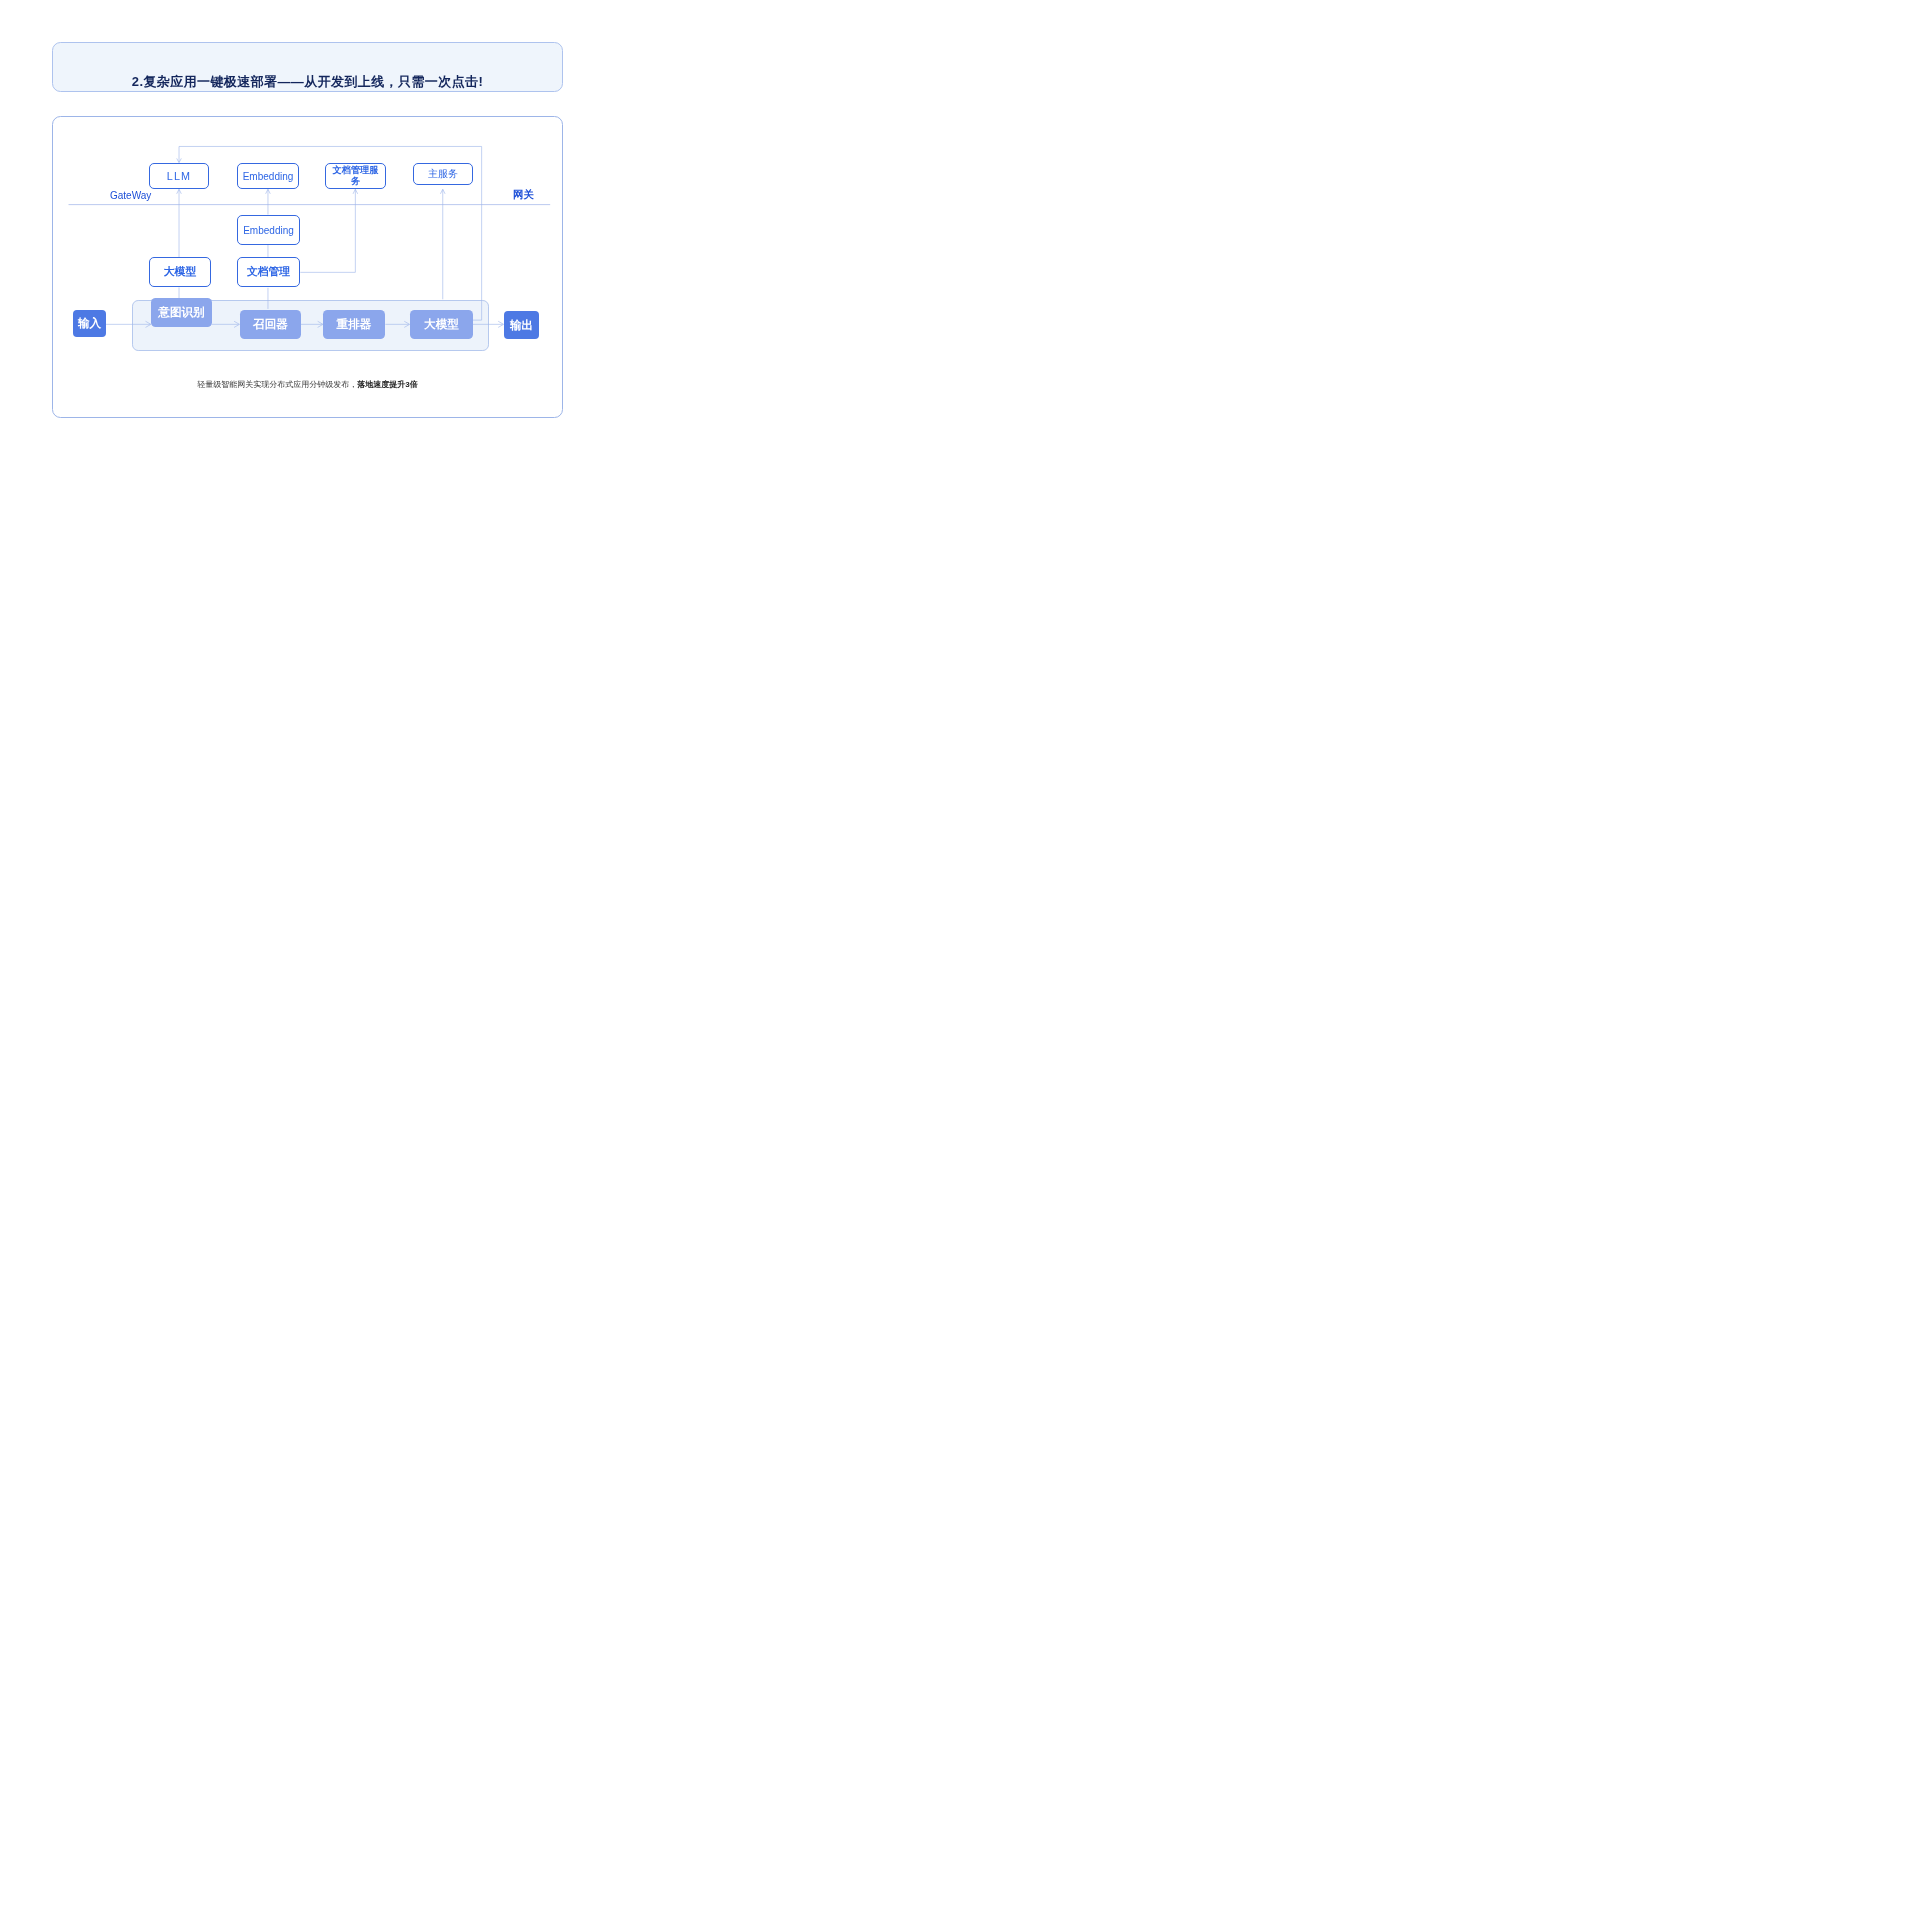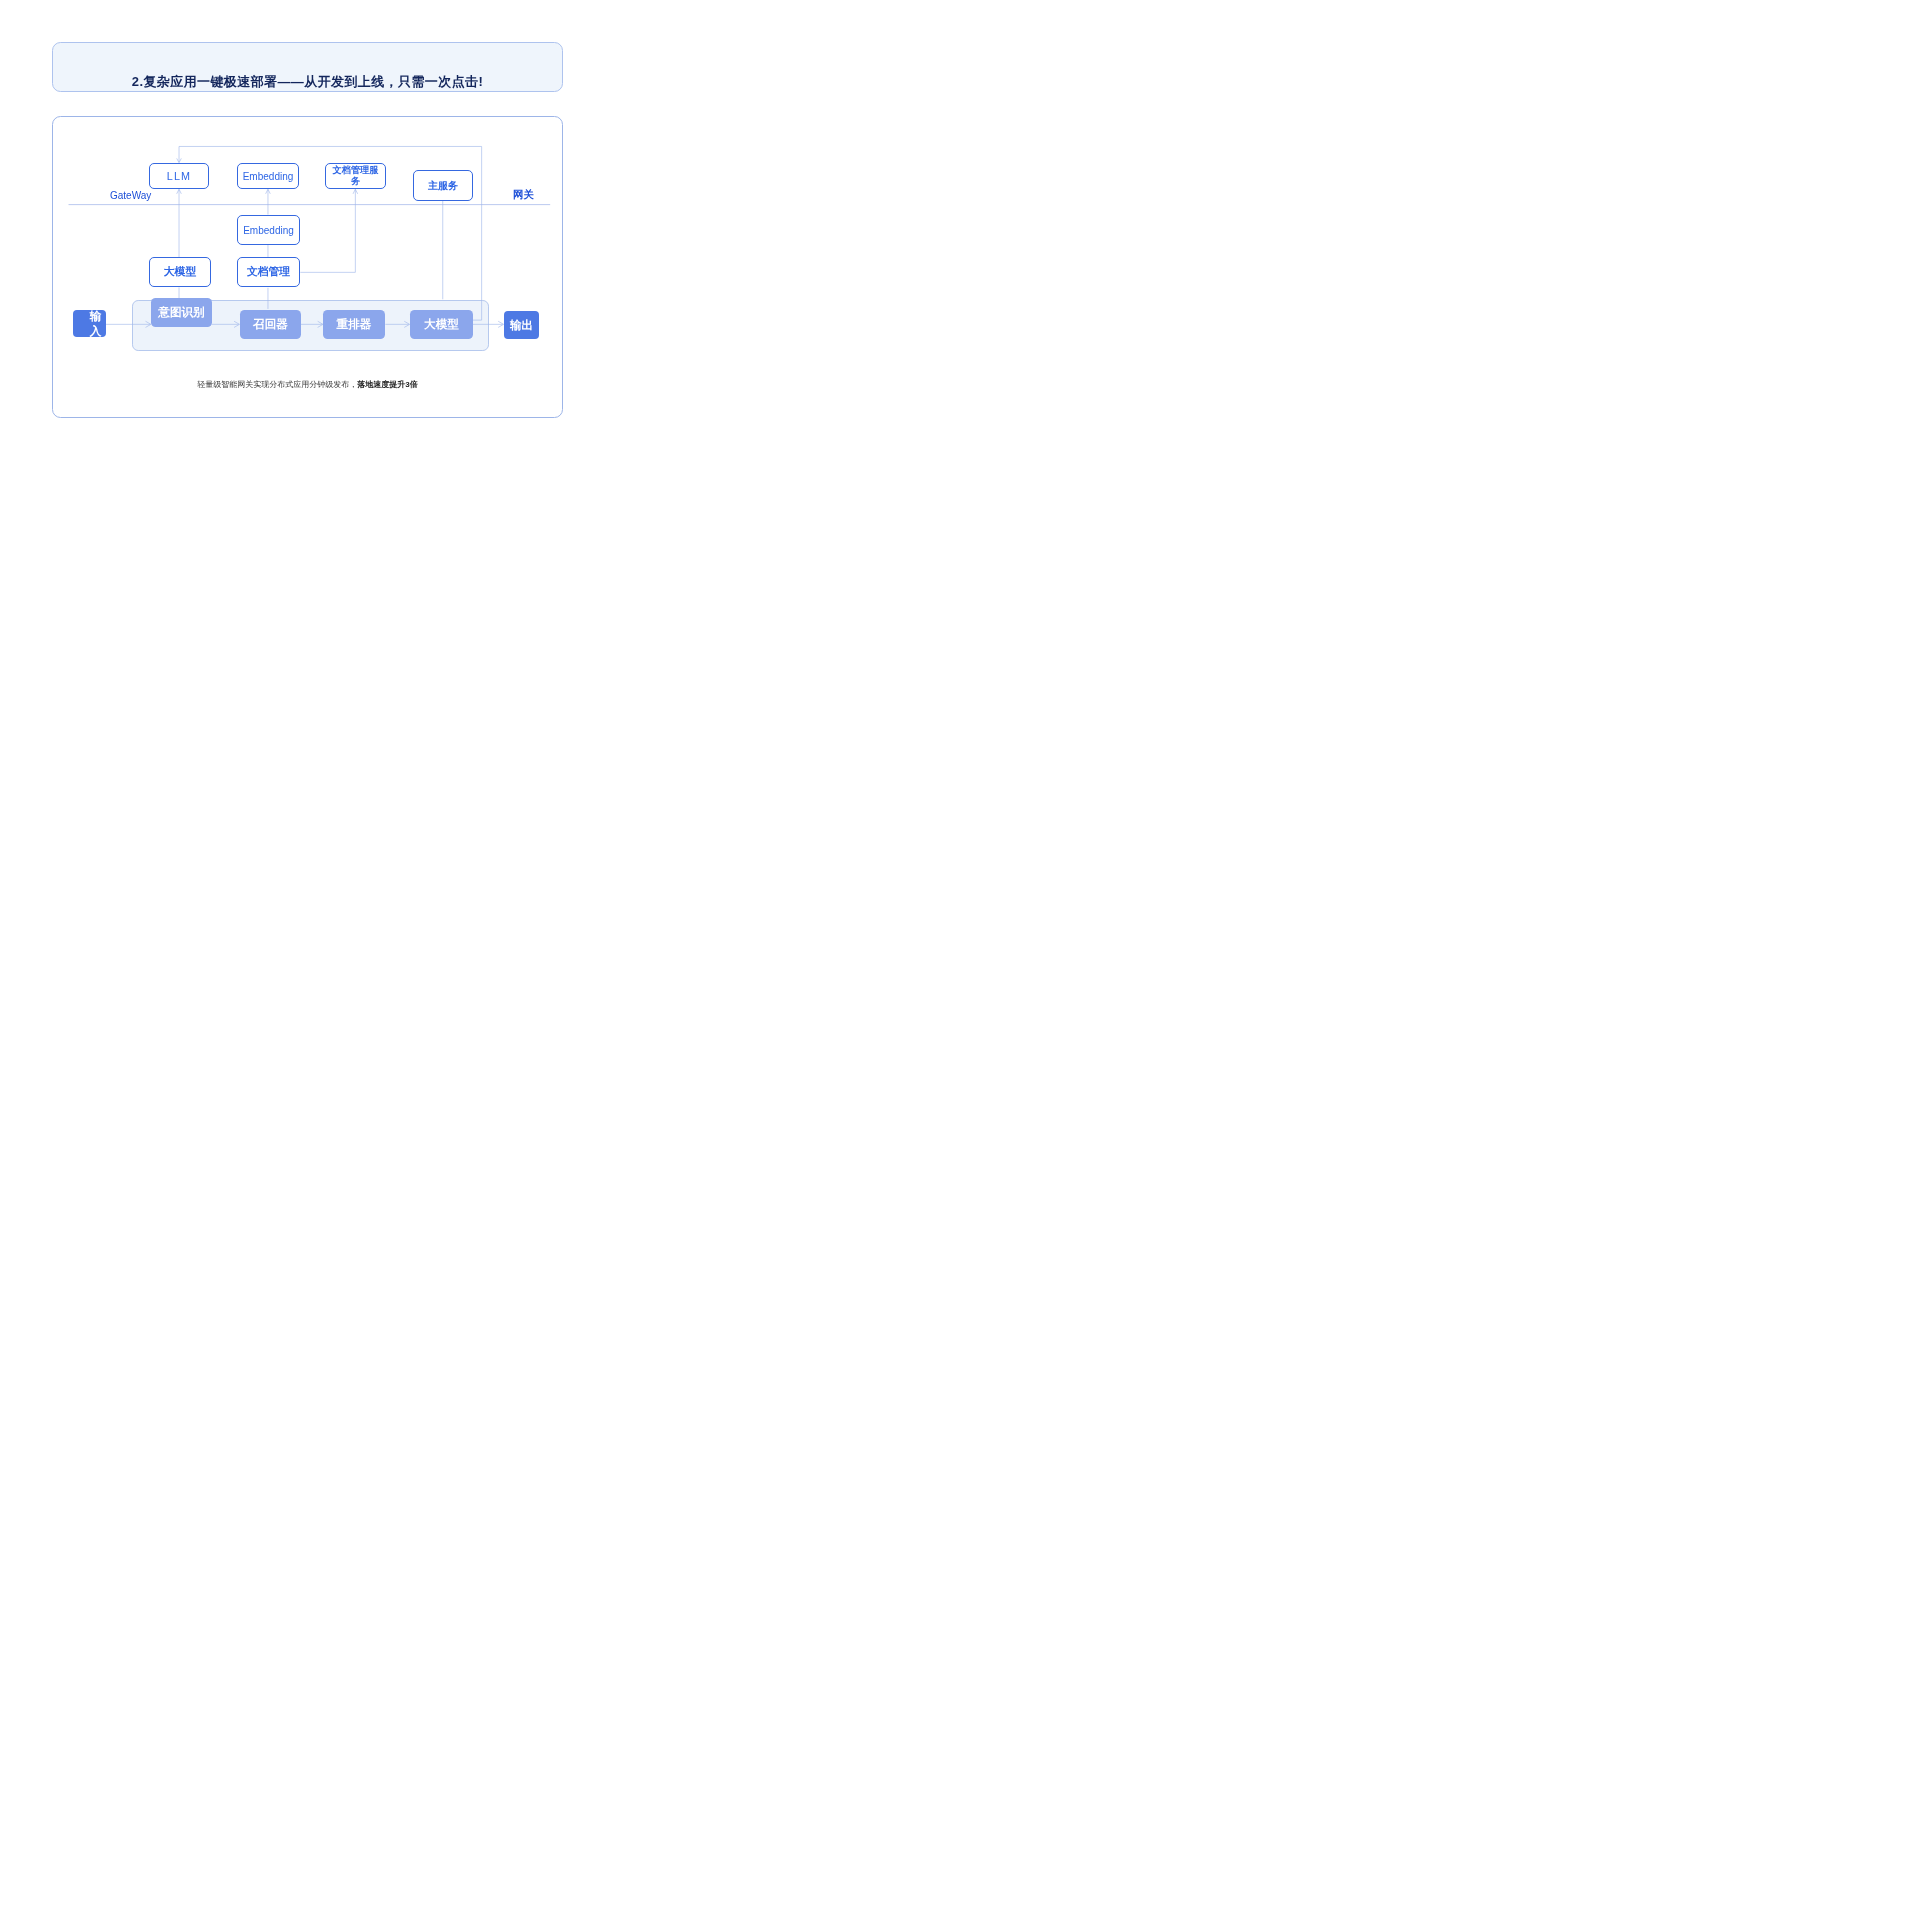--- a/index.html
+++ b/index.html
@@ -44,29 +44,29 @@
   }
   .node-solid{
     background:#4d79e4;border-radius:3.9px;color:#ffffff;font-weight:bold;font-size:11.6px;
   }
   .node-pipe{
     background:#8ba6ec;border-radius:4.6px;color:#ffffff;font-weight:bold;font-size:11.6px;
   }
   .n-llm        {left:149px; top:163px; width:60px; height:26px; font-size:10.8px; letter-spacing:1.2px;}
   .n-embed-top  {left:237px; top:163px; width:62px; height:26px; font-size:10px;}
   .n-docsvc     {left:325px; top:163px; width:61px; height:26px; font-size:9.2px; font-weight:bold; line-height:1.2; padding:0 5px; word-break:break-all;}
-  .n-mainsvc    {left:413px;top:163px; width:60px; height:31px; font-size:10px; font-weight:bold;margin-top:7px;}
+  .n-mainsvc    {left:413px;top:163px; width:60px; height:22px; font-size:10px; font-weight:normal;}
   .n-embed-mid  {left:237px; top:215px; width:63px; height:30px; font-size:10px;}
   .n-bigmodel-m {left:149px; top:257px; width:62px; height:30px; font-size:10.8px; font-weight:bold;}
   .n-docmgmt    {left:237px; top:257px; width:63px; height:30px; font-size:10.8px; font-weight:bold;}
   .n-intent     {left:151px; top:298px; width:61px; height:28.5px;}
   .n-recall     {left:240px; top:310px; width:61px; height:28.5px;}
   .n-rerank     {left:323px; top:310px; width:62px; height:28.5px;}
   .n-bigmodel-b {left:410px;top:310px; width:63px; height:28.5px;}
-  .n-input      {left:73px; top:310px; width:33px;  height:27px;padding-left:12px;}
+  .n-input      {left:73px; top:310px; width:33px;  height:27px;}
   .n-output     {left:504px;top:311px; width:35px;  height:28px;}
   
   .gateway-en{
     position:absolute;left:72px;top:190px;
     font-size:10px;font-weight:500;color:#1d4fd7;margin-left:38px;
   }
   .gateway-zh{
     position:absolute;left:513px;top:188px;
     font-size:10.4px;font-weight:bold;color:#1d4fd7;
   }

